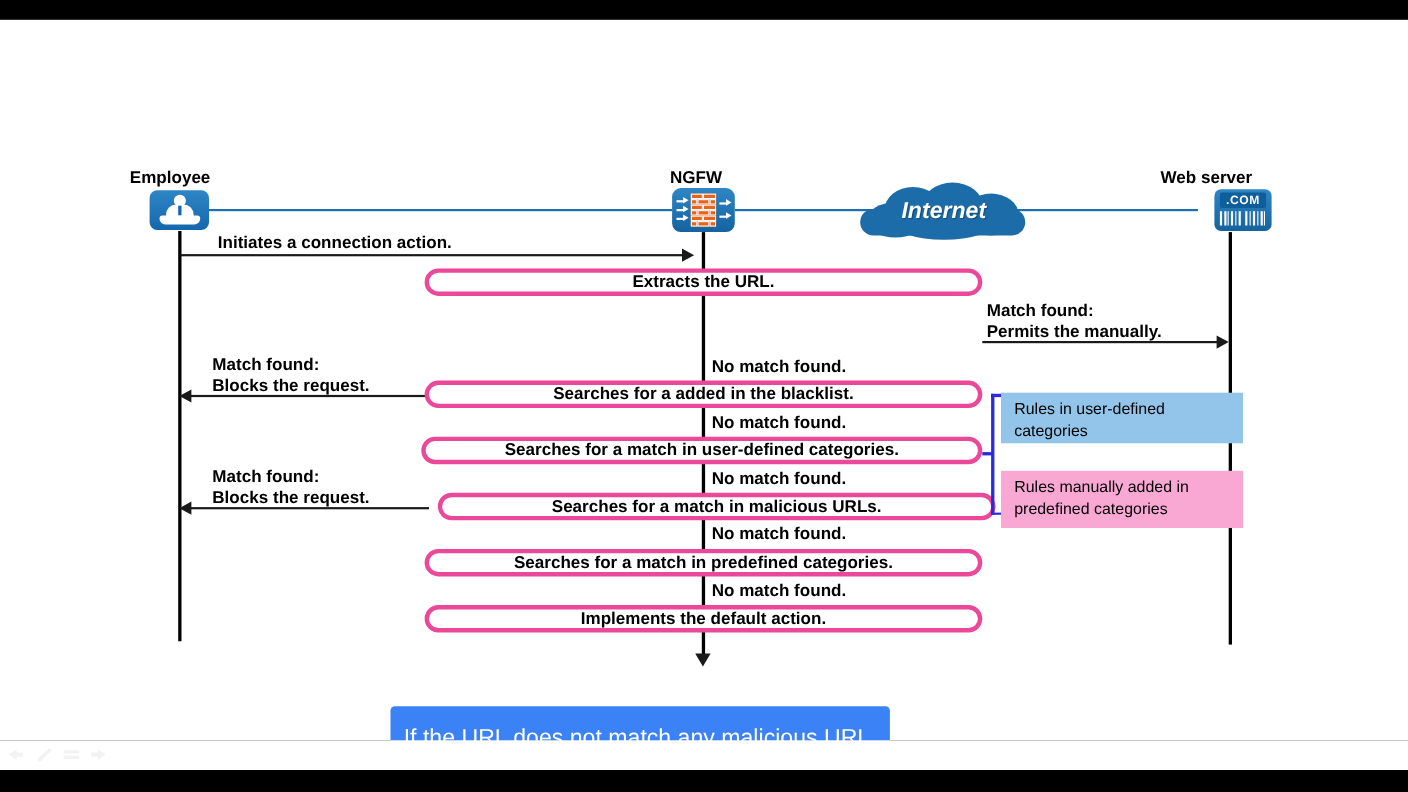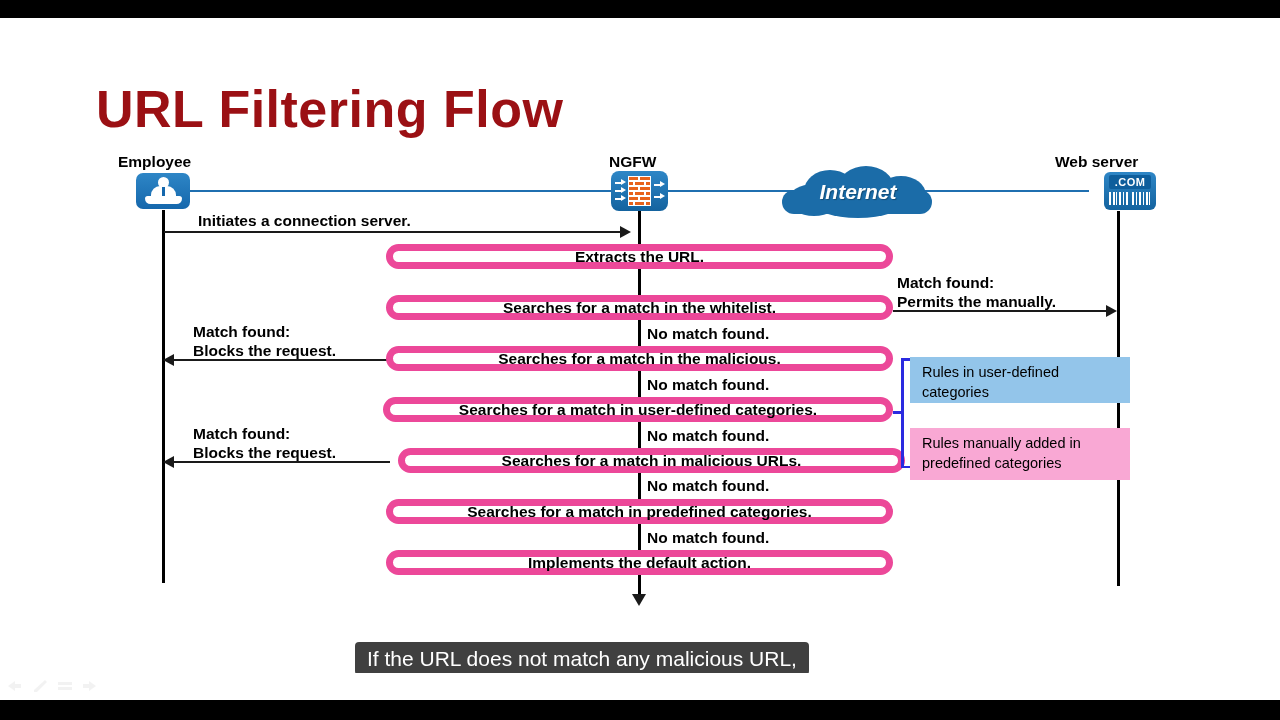--- a/index.html
+++ b/index.html
@@ -43,21 +43,21 @@
   .barcode{position:absolute;left:5px;top:20px;width:42px;height:13px;}
   .bc{position:absolute;top:0;width:2px;height:13px;background:#fff;}
 
   .cloud{position:absolute;left:782px;top:148px;width:152px;height:52px;}
   .cloud b{position:absolute;background:#1B6CA8;border-radius:50%;}
   .cloud .ctext{position:absolute;left:0;top:0;width:152px;height:52px;display:flex;align-items:center;
         justify-content:center;color:#fff;font-size:21px;font-weight:bold;font-style:italic;z-index:3;
         text-shadow:1px 1px 1px rgba(0,0,0,.3);}
 
   
-  .pill{position:absolute;height:25px;border:7px solid #ec4899;border-radius:14px;background:#fff;
+  .pill{position:absolute;height:25px;border:4px solid #ec4899;border-radius:14px;background:#fff;
         display:flex;align-items:center;justify-content:center;
         font-size:15.5px;font-weight:bold;color:#000;white-space:nowrap;box-sizing:border-box;z-index:4;}
 
   
   .seqtext{position:absolute;font-size:15.5px;font-weight:bold;color:#000;white-space:nowrap;line-height:19px;z-index:5;}
   .hline{position:absolute;height:2px;background:#1a1a1a;z-index:3;}
   .tip-r{position:absolute;width:0;height:0;border-top:6px solid transparent;border-bottom:6px solid transparent;
          border-left:11px solid #1a1a1a;z-index:3;}
   .tip-l{position:absolute;width:0;height:0;border-top:6px solid transparent;border-bottom:6px solid transparent;
          border-right:11px solid #1a1a1a;z-index:3;}
@@ -67,35 +67,34 @@
   
   .note{position:absolute;padding:5px 6px 6px 12px;font-size:14.5px;color:#000;line-height:20px;
         box-sizing:border-box;z-index:6;}
   .note.blue{background:#93C5EA;}
   .note.green{background:#f9a8d4;}
 
   .bracket{position:absolute;z-index:6;}
   .bracket i{position:absolute;background:#2A2AE0;display:block;}
 
   
-  .subtitle{position:absolute;left:355px;top:624px;height:33px;background:#404040;border-radius:4px;
-            display:flex;align-items:center;padding:0 12px;color:#fff;font-size:21px;white-space:nowrap;}
+  .subtitle{position:absolute;left:355px;top:624px;height:33px;background:#3b82f6;border-radius:4px;
+            display:flex;align-items:center;padding:12px 12px;color:#fff;font-size:21px;white-space:nowrap;}
 
   
   .taskbar{position:absolute;left:0;top:673px;width:1280px;height:27px;background:#fff;}
   .tb-ic{position:absolute;top:6px;width:16px;height:14px;opacity:.10;}
 </style>
 </head>
 <body>
 
 <div id="root">
 
   <div class="slide">
 
-    <div class="title">URL Filtering Flow</div>
 
     <div class="nodelabel" style="left:118px;top:135px;">Employee</div>
     <div class="nodelabel" style="left:609px;top:135px;">NGFW</div>
     <div class="nodelabel" style="left:1055px;top:135px;">Web server</div>
 
     <div class="backbone" style="left:190px;top:172px;width:421px;"></div>
     <div class="backbone" style="left:668px;top:172px;width:126px;"></div>
     <div class="backbone" style="left:921px;top:172px;width:168px;"></div>
 
     <div class="emp-icon">
@@ -161,27 +160,26 @@
           <i class="bc" style="left:37px;"></i>
           <i class="bc" style="left:40px;width:1px;"></i>
       </span>
     </div>
 
     <div class="lifeline" style="left:162px;top:192px;height:373px;"></div>
     <div class="lifeline" style="left:638px;top:193px;height:385px;"></div>
     <div class="lifeline" style="left:1117px;top:193px;height:375px;"></div>
     <div class="tip-d" style="left:632px;top:576px;"></div>
 
-    <div class="seqtext" style="left:198px;top:193px;">Initiates a connection server.</div>
+    <div class="seqtext" style="left:198px;top:193px;">Initiates a connection action.</div>
     <div class="hline" style="left:164px;top:213px;width:458px;"></div>
     <div class="tip-r" style="left:620px;top:208px;"></div>
 
     <div class="pill" style="left:386px;top:226px;width:507px;">Extracts the URL.</div>
-    <div class="pill" style="left:386px;top:277px;width:507px;">Searches for a match in the whitelist.</div>
-    <div class="pill" style="left:386px;top:328px;width:507px;">Searches for a match in the malicious.</div>
+    <div class="pill" style="left:386px;top:328px;width:507px;">Searches for a added in the blacklist.</div>
     <div class="pill" style="left:383px;top:379px;width:510px;">Searches for a match in user-defined categories.</div>
     <div class="pill" style="left:398px;top:430px;width:507px;">Searches for a match in malicious URLs.</div>
     <div class="pill" style="left:386px;top:481px;width:507px;">Searches for a match in predefined categories.</div>
     <div class="pill" style="left:386px;top:532px;width:507px;">Implements the default action.</div>
 
     <div class="seqtext" style="left:647px;top:306px;">No match found.</div>
     <div class="seqtext" style="left:647px;top:357px;">No match found.</div>
     <div class="seqtext" style="left:647px;top:408px;">No match found.</div>
     <div class="seqtext" style="left:647px;top:458px;">No match found.</div>
     <div class="seqtext" style="left:647px;top:510px;">No match found.</div>

